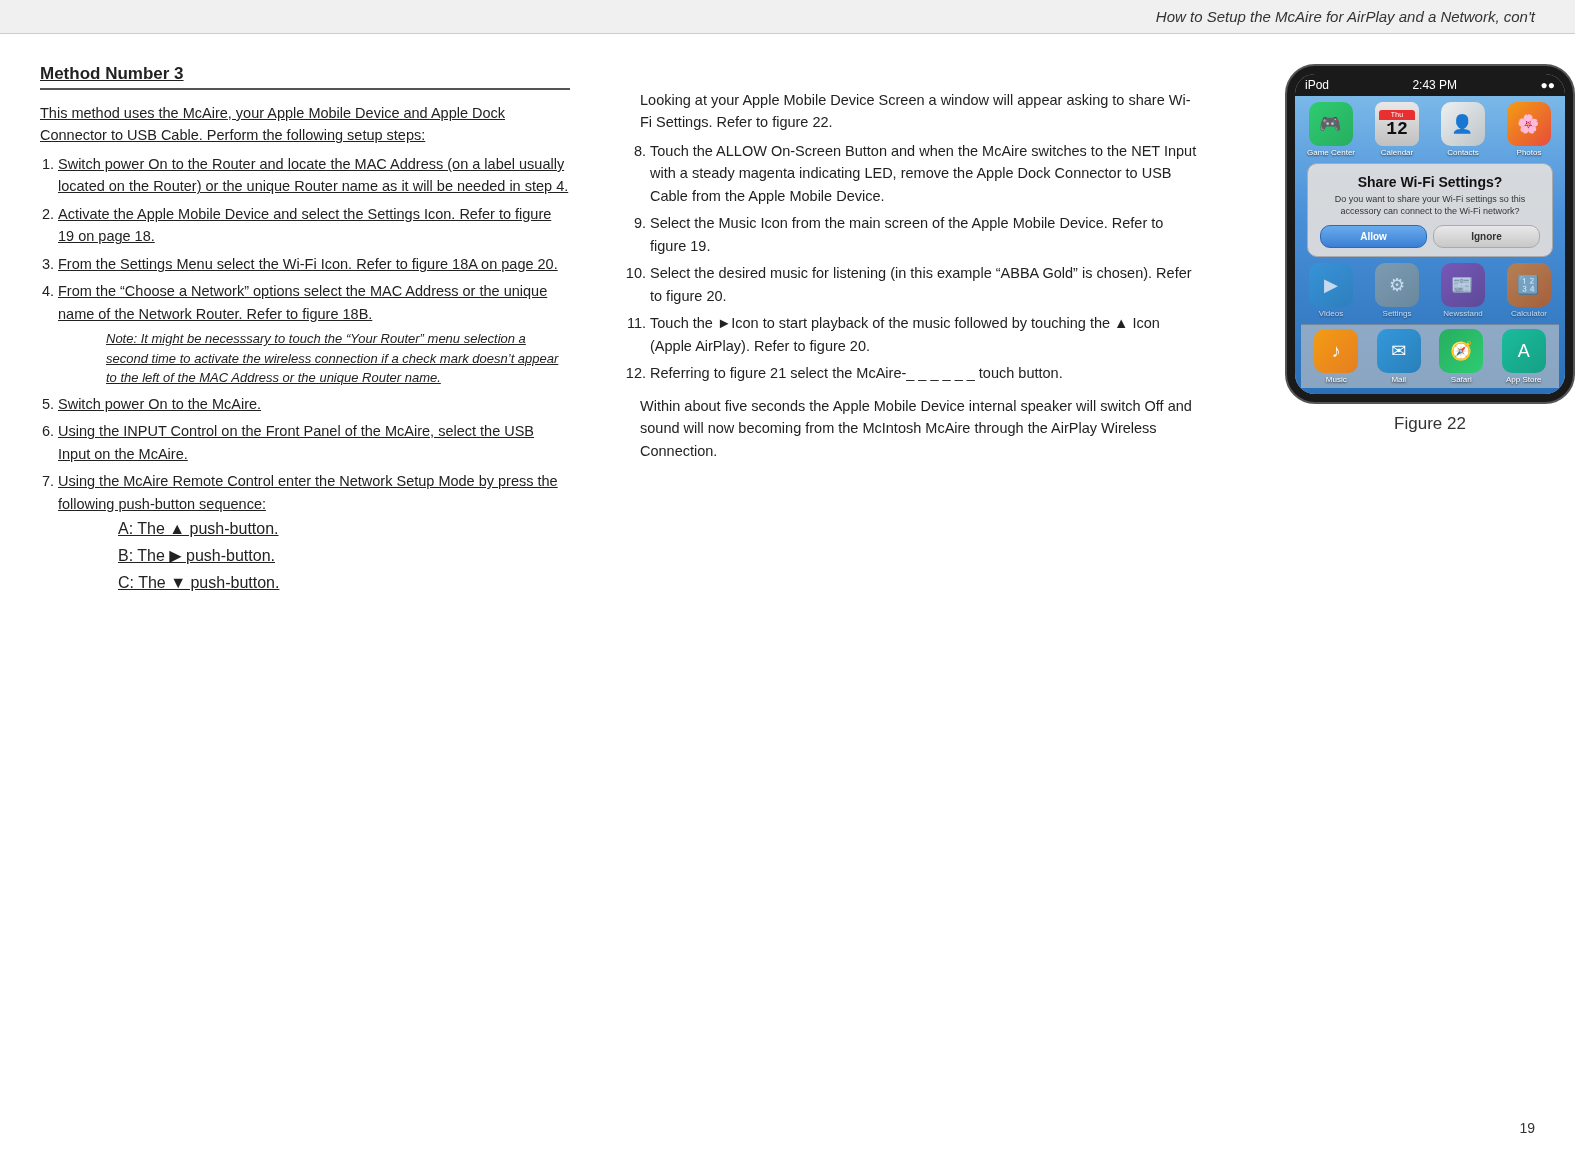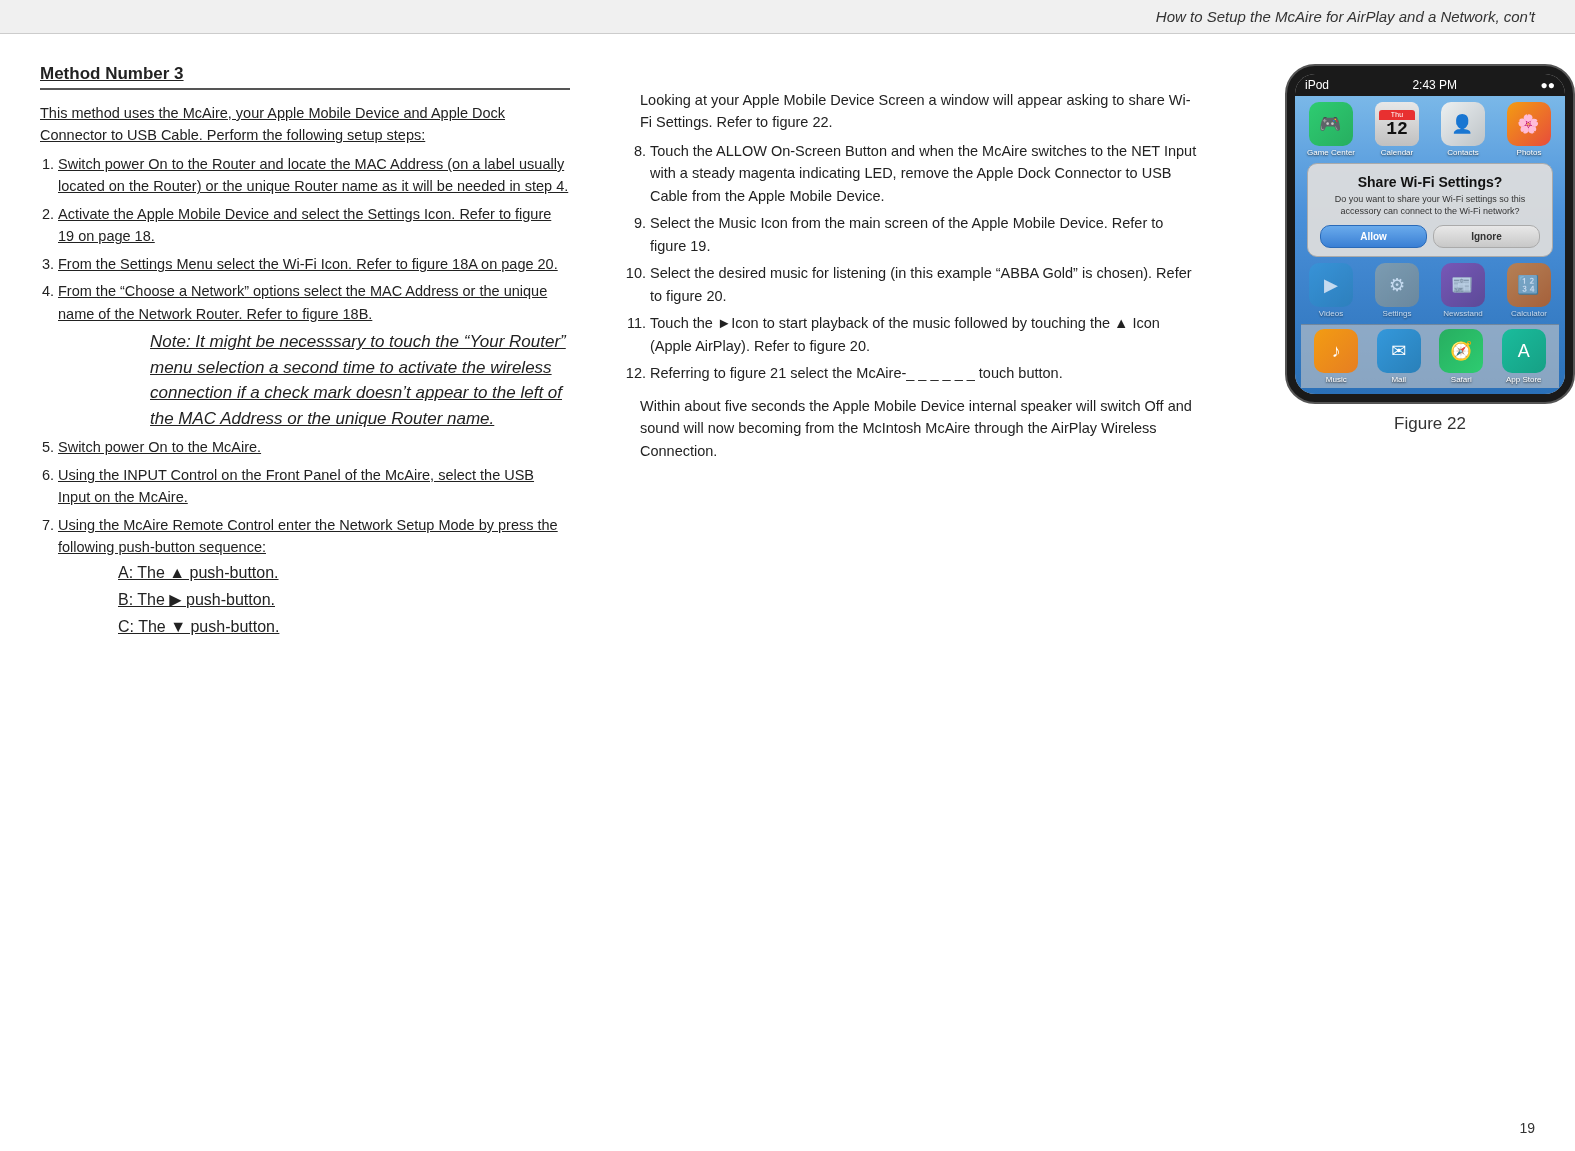--- a/index.html
+++ b/index.html
@@ -74,23 +74,23 @@
       padding-left: 18px;
       font-size: 14.5px;
       line-height: 1.55;
     }
 
     ol.main-list > li {
       margin-bottom: 5px;
     }
 
     .note-block {
-      margin-left: 92px;
+      margin-left: 48px;
       font-style: italic;
-      font-size: 17px;
+      font-size: 13px;
       line-height: 1.5;
       margin-top: 4px;
       margin-bottom: 4px;
     }
 
     .push-buttons {
       margin-left: 60px;
       font-size: 16px;
       line-height: 1.7;
     }

